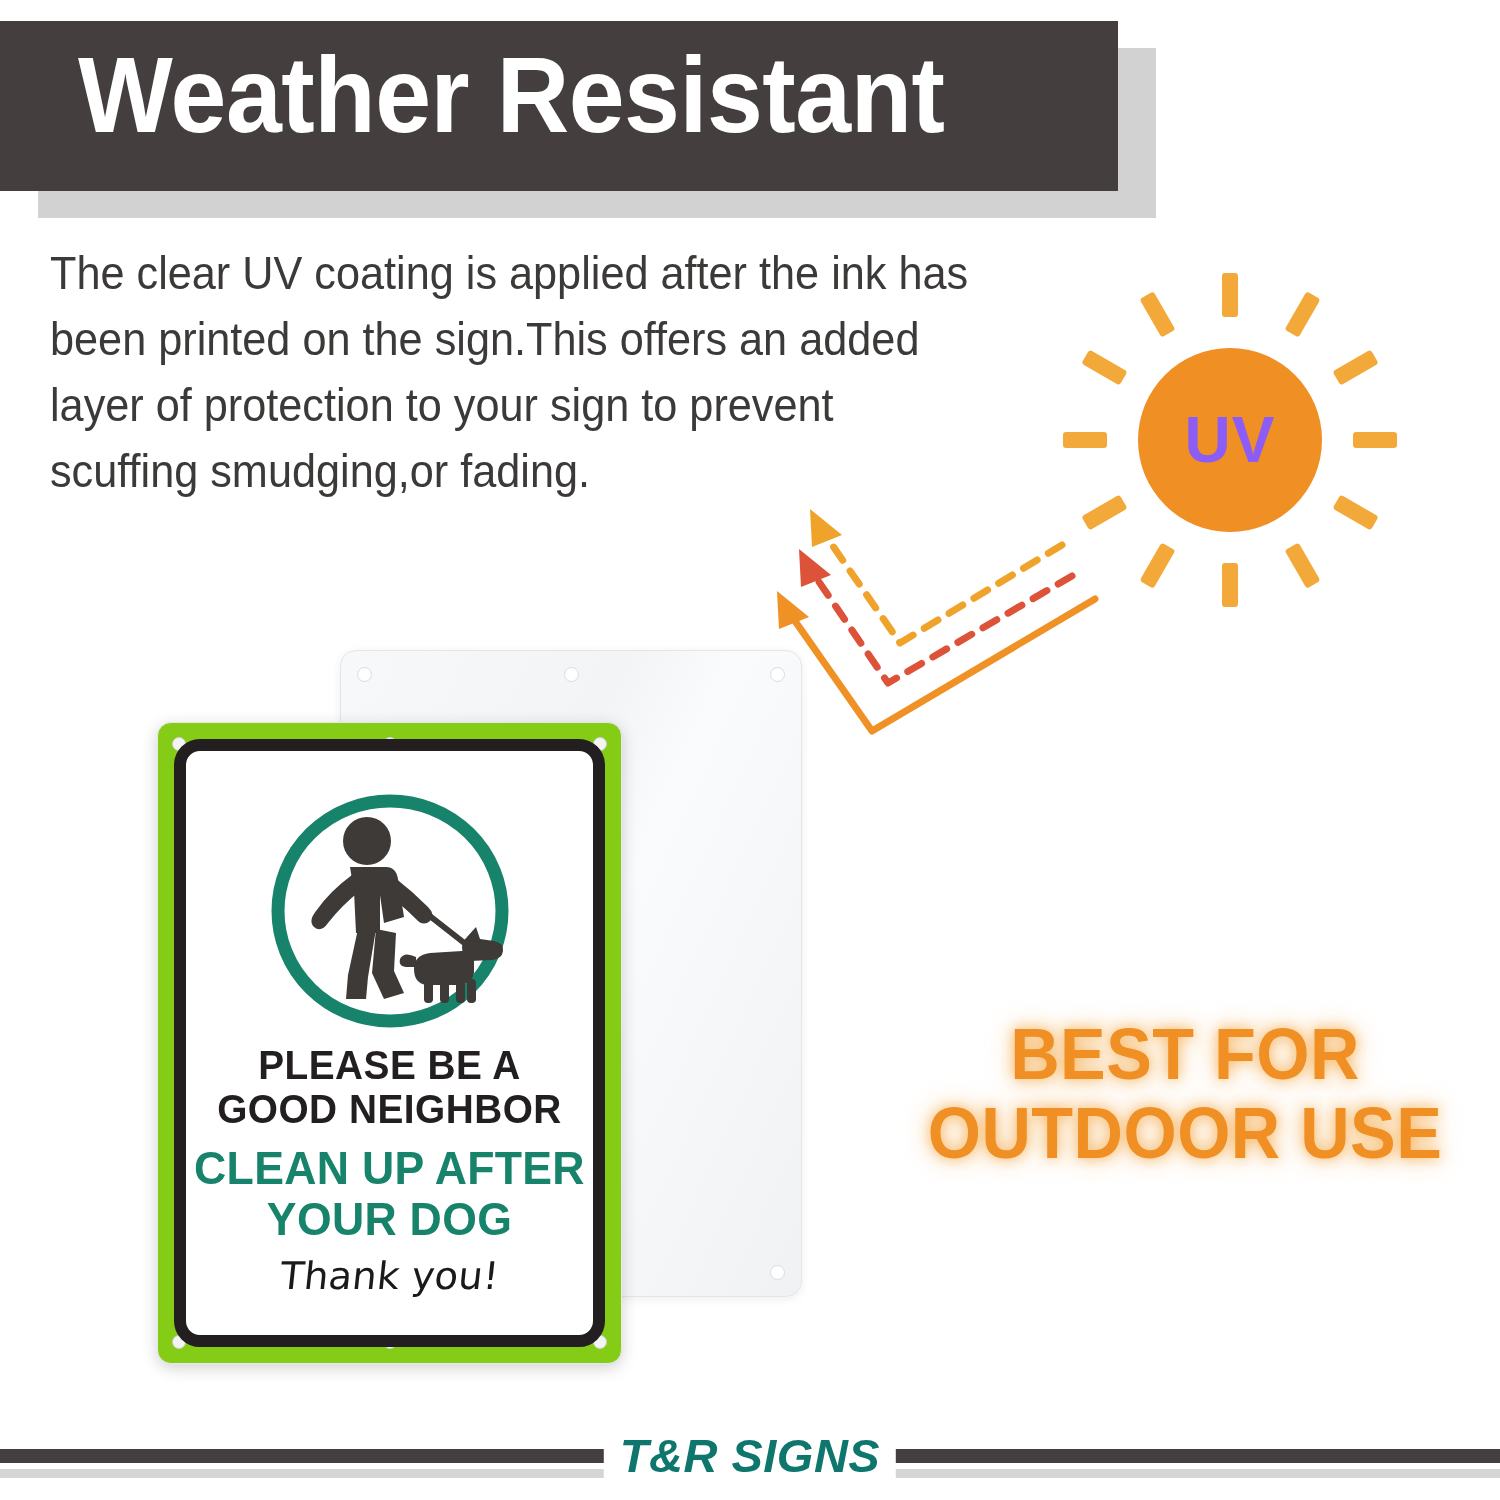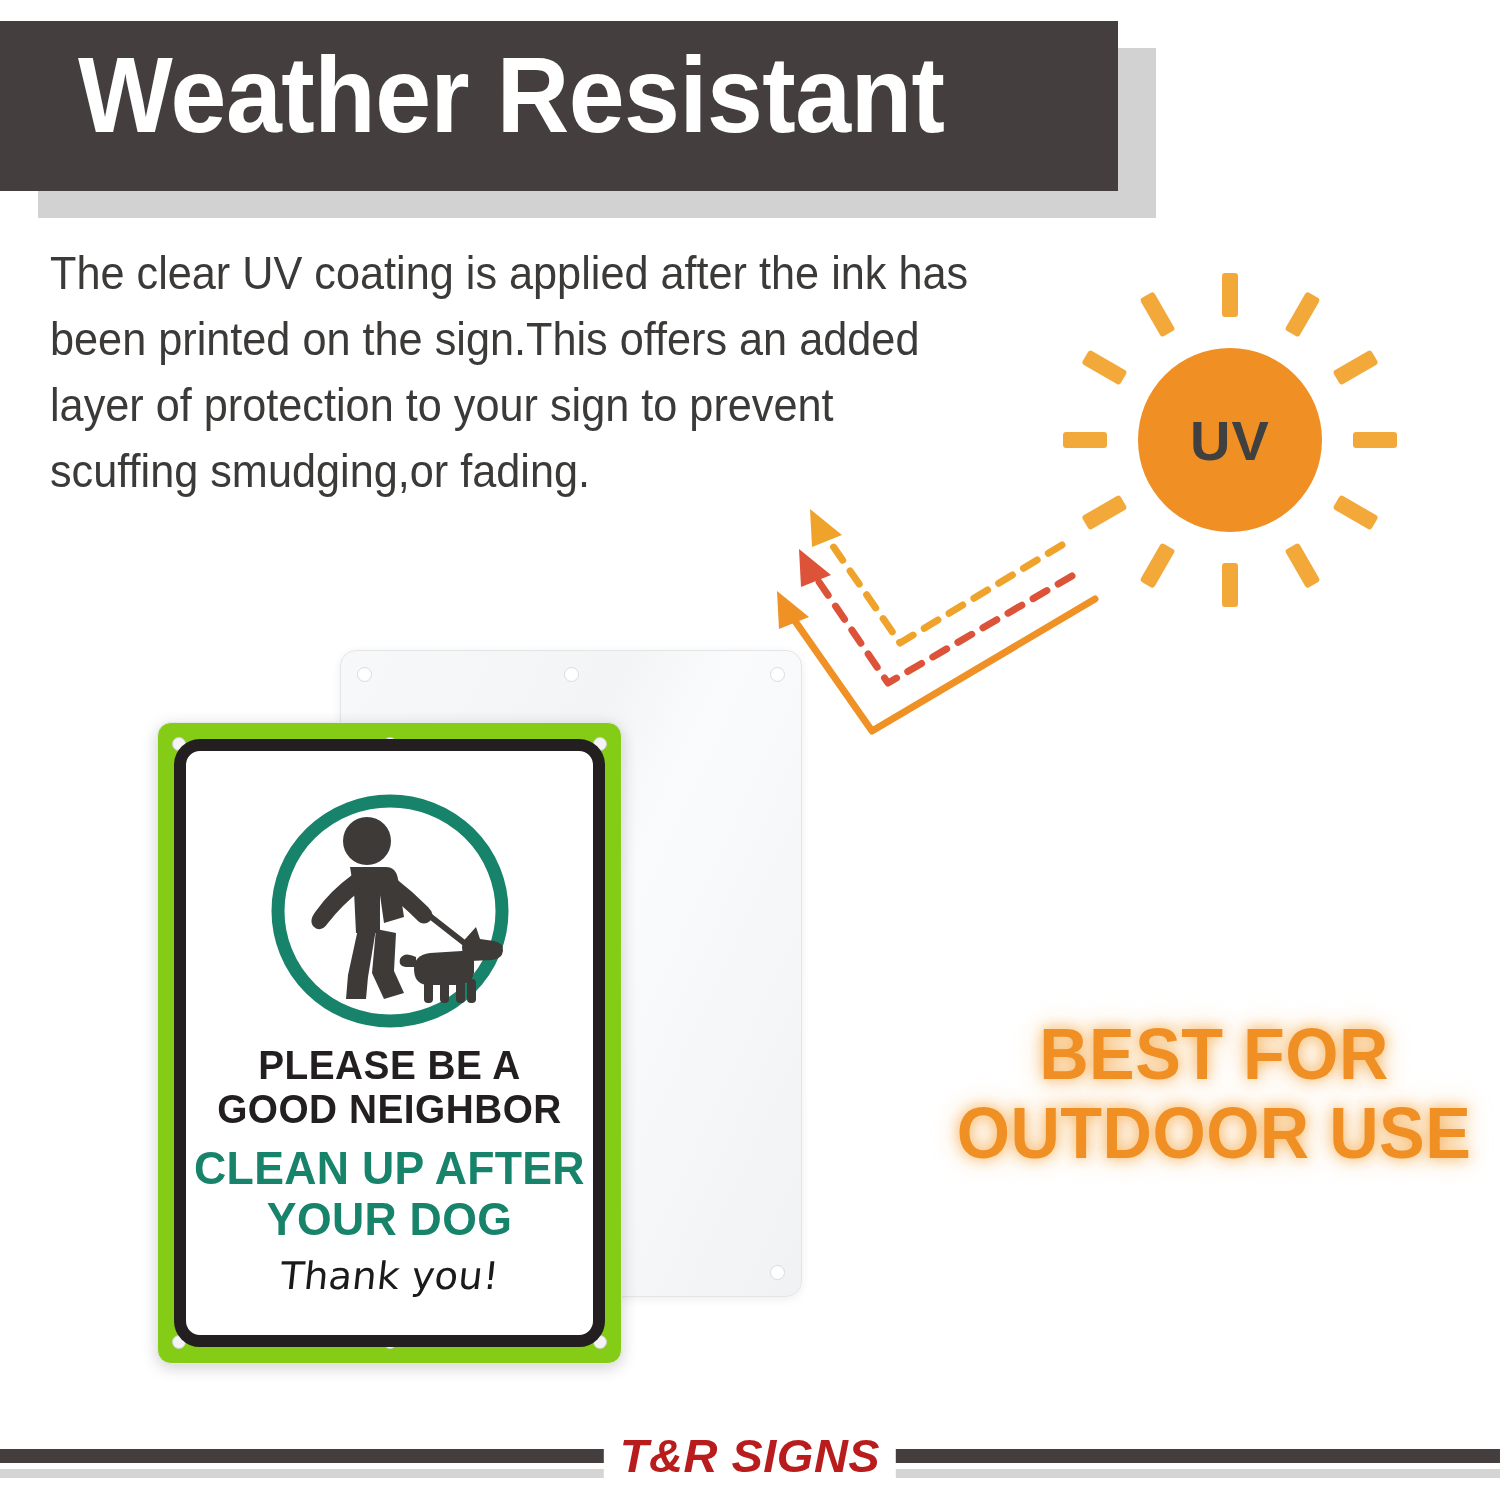--- a/index.html
+++ b/index.html
@@ -74,23 +74,23 @@
   #uv-sun svg { display: block; }
   #uv-label {
     position: absolute;
     left: 1055px;
     top: 265px;
     width: 350px;
     height: 350px;
     display: flex;
     align-items: center;
     justify-content: center;
-    font-size: 56px;
-    font-weight: bold;
-    color: #404040;
+    font-size: 64px;
+    font-weight: bold;
+    color: #8b5cf6;
     letter-spacing: 1px;
     pointer-events: none;
   }
 
   
   #arrows {
     position: absolute;
     left: 755px;
     top: 495px;
     width: 360px;
@@ -202,21 +202,21 @@
     bottom: 2px;
     font-size: 11px;
     font-weight: bold;
     color: #ffffff;
     letter-spacing: 0.4px;
   }
 
   
   #outdoor-block {
     position: absolute;
-    left: 934px;
+    left: 905px;
     top: 1015px;
     width: 560px;
     text-align: center;
     color: #ef8f24;
     font-weight: bold;
     text-shadow: 0 0 14px rgba(245,166,66,0.85),
                  0 0 28px rgba(245,166,66,0.45);
   }
   .outdoor-line-1 {
     font-size: 72px;
@@ -252,21 +252,21 @@
     position: absolute;
     left: 50%;
     top: 1425px;
     transform: translateX(-50%);
     background: #ffffff;
     padding: 0 16px;
     font-size: 47px;
     line-height: 62px;
     font-weight: bold;
     font-style: italic;
-    color: #b91c1c;
+    color: #0f766e;
     letter-spacing: 0.5px;
   }
 </style>
 </head>
 <body>
 
 <div id="page">
 
   <div id="header-shadow"></div>
   <div id="header-banner"></div>

